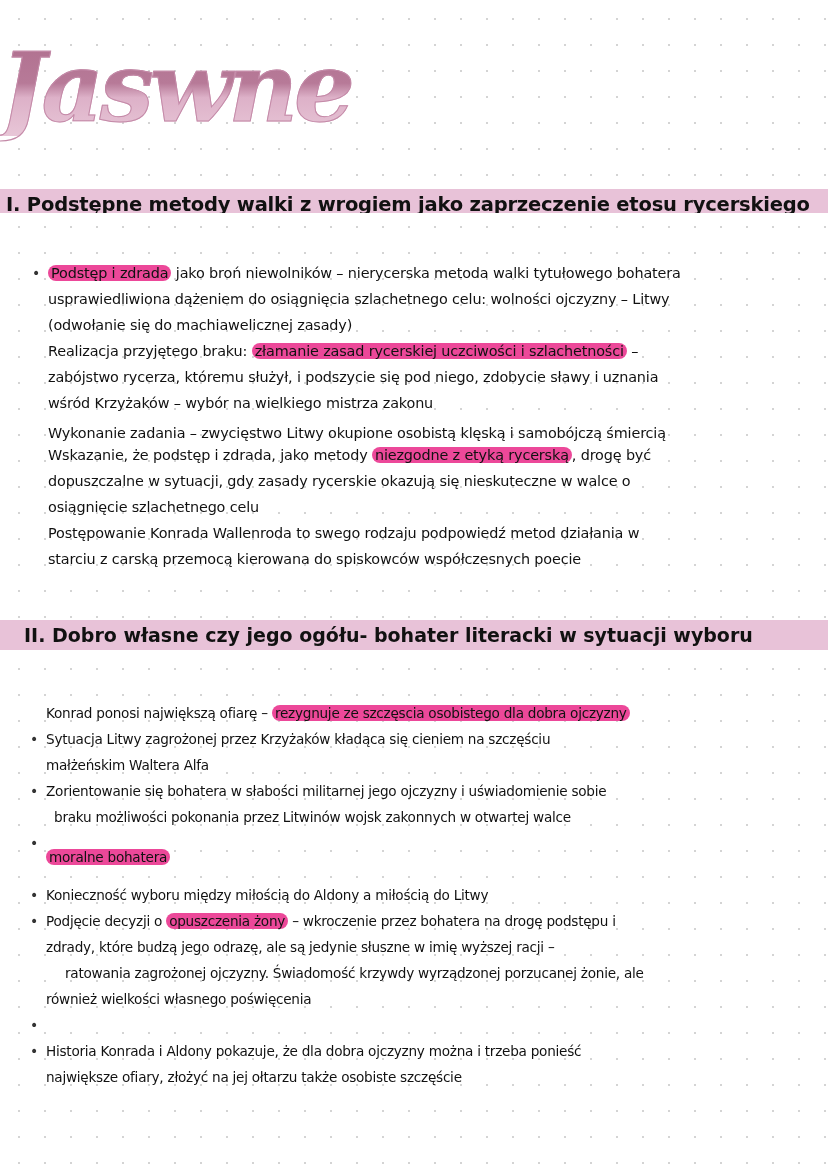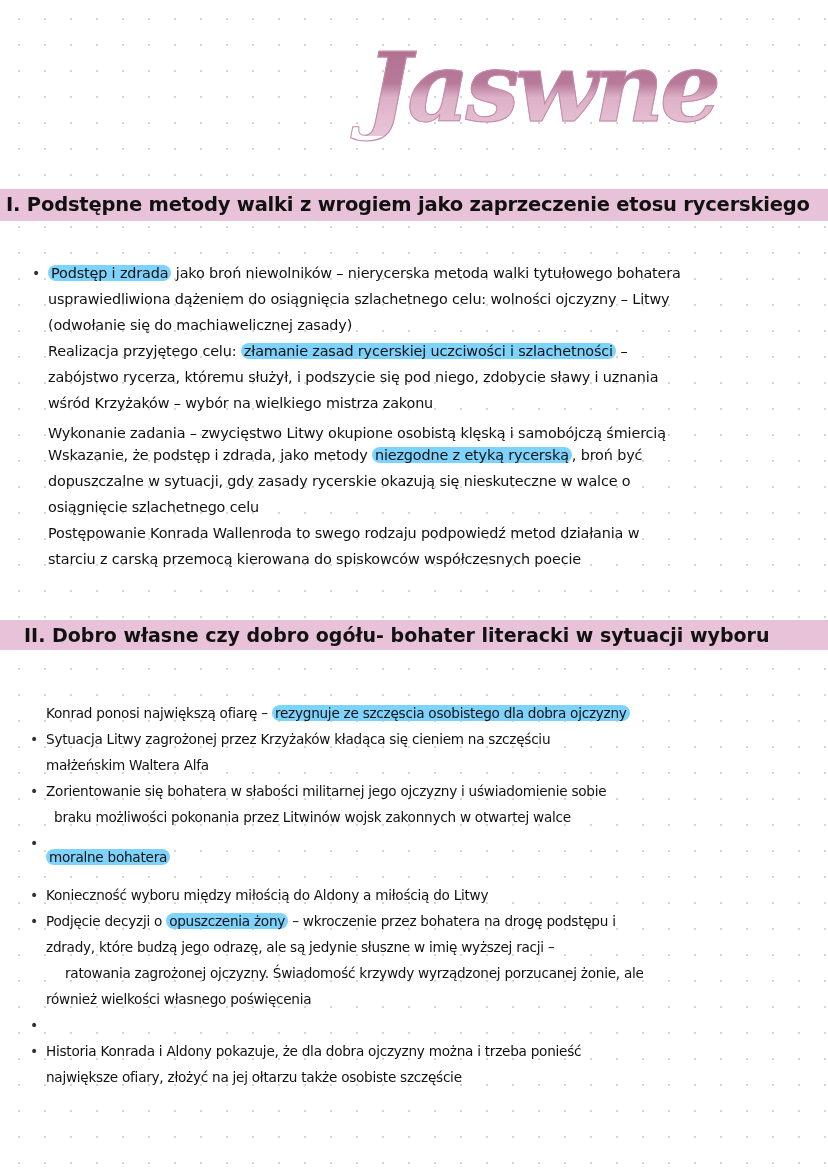--- a/index.html
+++ b/index.html
@@ -8,55 +8,55 @@
       background-color: #ffffff;
       background-image: radial-gradient(circle, #d4d4d4 1px, transparent 1.4px);
       background-size: 26px 26px;
       background-position: 6px 6px;
       position: relative;
       font-family: "DejaVu Sans", sans-serif;
       color: #111;
     }
     .title-wrap {
       position: absolute; left: 0; top: 28px; width: 717px; height: 120px;
-      display: flex; justify-content: flex-end; align-items: center;
+      display: flex; justify-content: flex-start; align-items: center;
     }
     .title {
       font-family: "DejaVu Serif", serif;
       font-style: italic; font-weight: bold;
       font-size: 96px; letter-spacing: -4px;
       line-height: 1;
       background: linear-gradient(180deg, #b0708f 0%, #b77a98 45%, #ddb1c8 60%, #e8c6d7 100%);
       -webkit-background-clip: text; background-clip: text;
       color: transparent;
       -webkit-text-stroke: 1px #c48aa8;
     }
     .section-bar {
       position: absolute; left: 0; width: 828px;
       background: #e8c2d8;
       font-size: 19px; font-weight: bold;
       white-space: nowrap; overflow: hidden;
       box-sizing: border-box;
     }
-    .bar1 { top: 189px; height: 32px; line-height: 32px; padding-left: 6px; font-size: 19.5px; letter-spacing: -0.2px; }
+    .bar1 { top: 189px; height: 24px; line-height: 32px; padding-left: 6px; font-size: 19.5px; letter-spacing: -0.2px; }
     .bar2 { top: 620px; height: 30px; line-height: 30px; padding-left: 24px; font-size: 19px; }
     .lines { position: absolute; left: 0; width: 828px; }
     .line {
       position: absolute; left: 0; width: 828px; height: 26px;
       font-size: 14.4px; line-height: 26px; white-space: nowrap;
       letter-spacing: -0.15px;
     }
     .bullet {
       position: absolute; left: 32px; top: 0; width: 8px;
       font-size: 14px; color: #333;
     }
     .txt { position: absolute; left: 48px; top: 0; }
     .s2 .txt { left: 46px; font-size: 13.6px; letter-spacing: -0.25px; }
     .s2 .bullet { left: 30px; }
-    .hl { background: #7dd3fc; border-radius: 10px; padding: 0 3px; }
+    .hl { background: #ec4899; border-radius: 10px; padding: 0 3px; }
   </style>
 </head>
 <body>
 
 <div class="title-wrap">
   <div class="title">Jaswne</div>
 </div>
 
 <div class="section-bar bar1">I. Podstępne metody walki z wrogiem jako zaprzeczenie etosu rycerskiego</div>
 
@@ -65,49 +65,49 @@
       <span class="bullet">•</span>
       <span class="txt"><span class="hl">Podstęp i zdrada</span><span> jako broń niewolników – nierycerska metoda walki tytułowego bohatera</span></span>
     </div>
     <div class="line" style="top: 26px;">
       <span class="txt"><span>usprawiedliwiona dążeniem do osiągnięcia szlachetnego celu: wolności ojczyzny – Litwy</span></span>
     </div>
     <div class="line" style="top: 52px;">
       <span class="txt"><span>(odwołanie się do machiawelicznej zasady)</span></span>
     </div>
     <div class="line" style="top: 78px;">
-      <span class="txt"><span>Realizacja przyjętego celu: </span><span class="hl">złamanie zasad rycerskiej uczciwości i szlachetności</span><span> –</span></span>
+      <span class="txt"><span>Realizacja przyjętego braku: </span><span class="hl">złamanie zasad rycerskiej uczciwości i szlachetności</span><span> –</span></span>
     </div>
     <div class="line" style="top: 104px;">
       <span class="txt"><span>zabójstwo rycerza, któremu służył, i podszycie się pod niego, zdobycie sławy i uznania</span></span>
     </div>
     <div class="line" style="top: 130px;">
       <span class="txt"><span>wśród Krzyżaków – wybór na wielkiego mistrza zakonu</span></span>
     </div>
     <div class="line" style="top: 160px; padding-left: 48px;">
       <span class="txt"><span>Wykonanie zadania – zwycięstwo Litwy okupione osobistą klęską i samobójczą śmiercią</span></span>
     </div>
     <div class="line" style="top: 182px;">
-      <span class="txt"><span>Wskazanie, że podstęp i zdrada, jako metody </span><span class="hl">niezgodne z etyką rycerską</span><span>, broń być</span></span>
+      <span class="txt"><span>Wskazanie, że podstęp i zdrada, jako metody </span><span class="hl">niezgodne z etyką rycerską</span><span>, drogę być</span></span>
     </div>
     <div class="line" style="top: 208px;">
       <span class="txt"><span>dopuszczalne w sytuacji, gdy zasady rycerskie okazują się nieskuteczne w walce o</span></span>
     </div>
     <div class="line" style="top: 234px;">
       <span class="txt"><span>osiągnięcie szlachetnego celu</span></span>
     </div>
     <div class="line" style="top: 260px;">
       <span class="txt"><span>Postępowanie Konrada Wallenroda to swego rodzaju podpowiedź metod działania w</span></span>
     </div>
     <div class="line" style="top: 286px;">
       <span class="txt"><span>starciu z carską przemocą kierowana do spiskowców współczesnych poecie</span></span>
     </div>
   </div>
 
-<div class="section-bar bar2">II. Dobro własne czy dobro ogółu- bohater literacki w sytuacji wyboru</div>
+<div class="section-bar bar2">II. Dobro własne czy jego ogółu- bohater literacki w sytuacji wyboru</div>
 
 <div class="lines s2" id="sec2" style="top:700px;">
     <div class="line" style="top: 0px;">
       <span class="txt"><span>Konrad ponosi największą ofiarę – </span><span class="hl">rezygnuje ze szczęscia osobistego dla dobra ojczyzny</span></span>
     </div>
     <div class="line" style="top: 26px;">
       <span class="bullet">•</span>
       <span class="txt"><span>Sytuacja Litwy zagrożonej przez Krzyżaków kładąca się cieniem na szczęściu</span></span>
     </div>
     <div class="line" style="top: 52px;">

